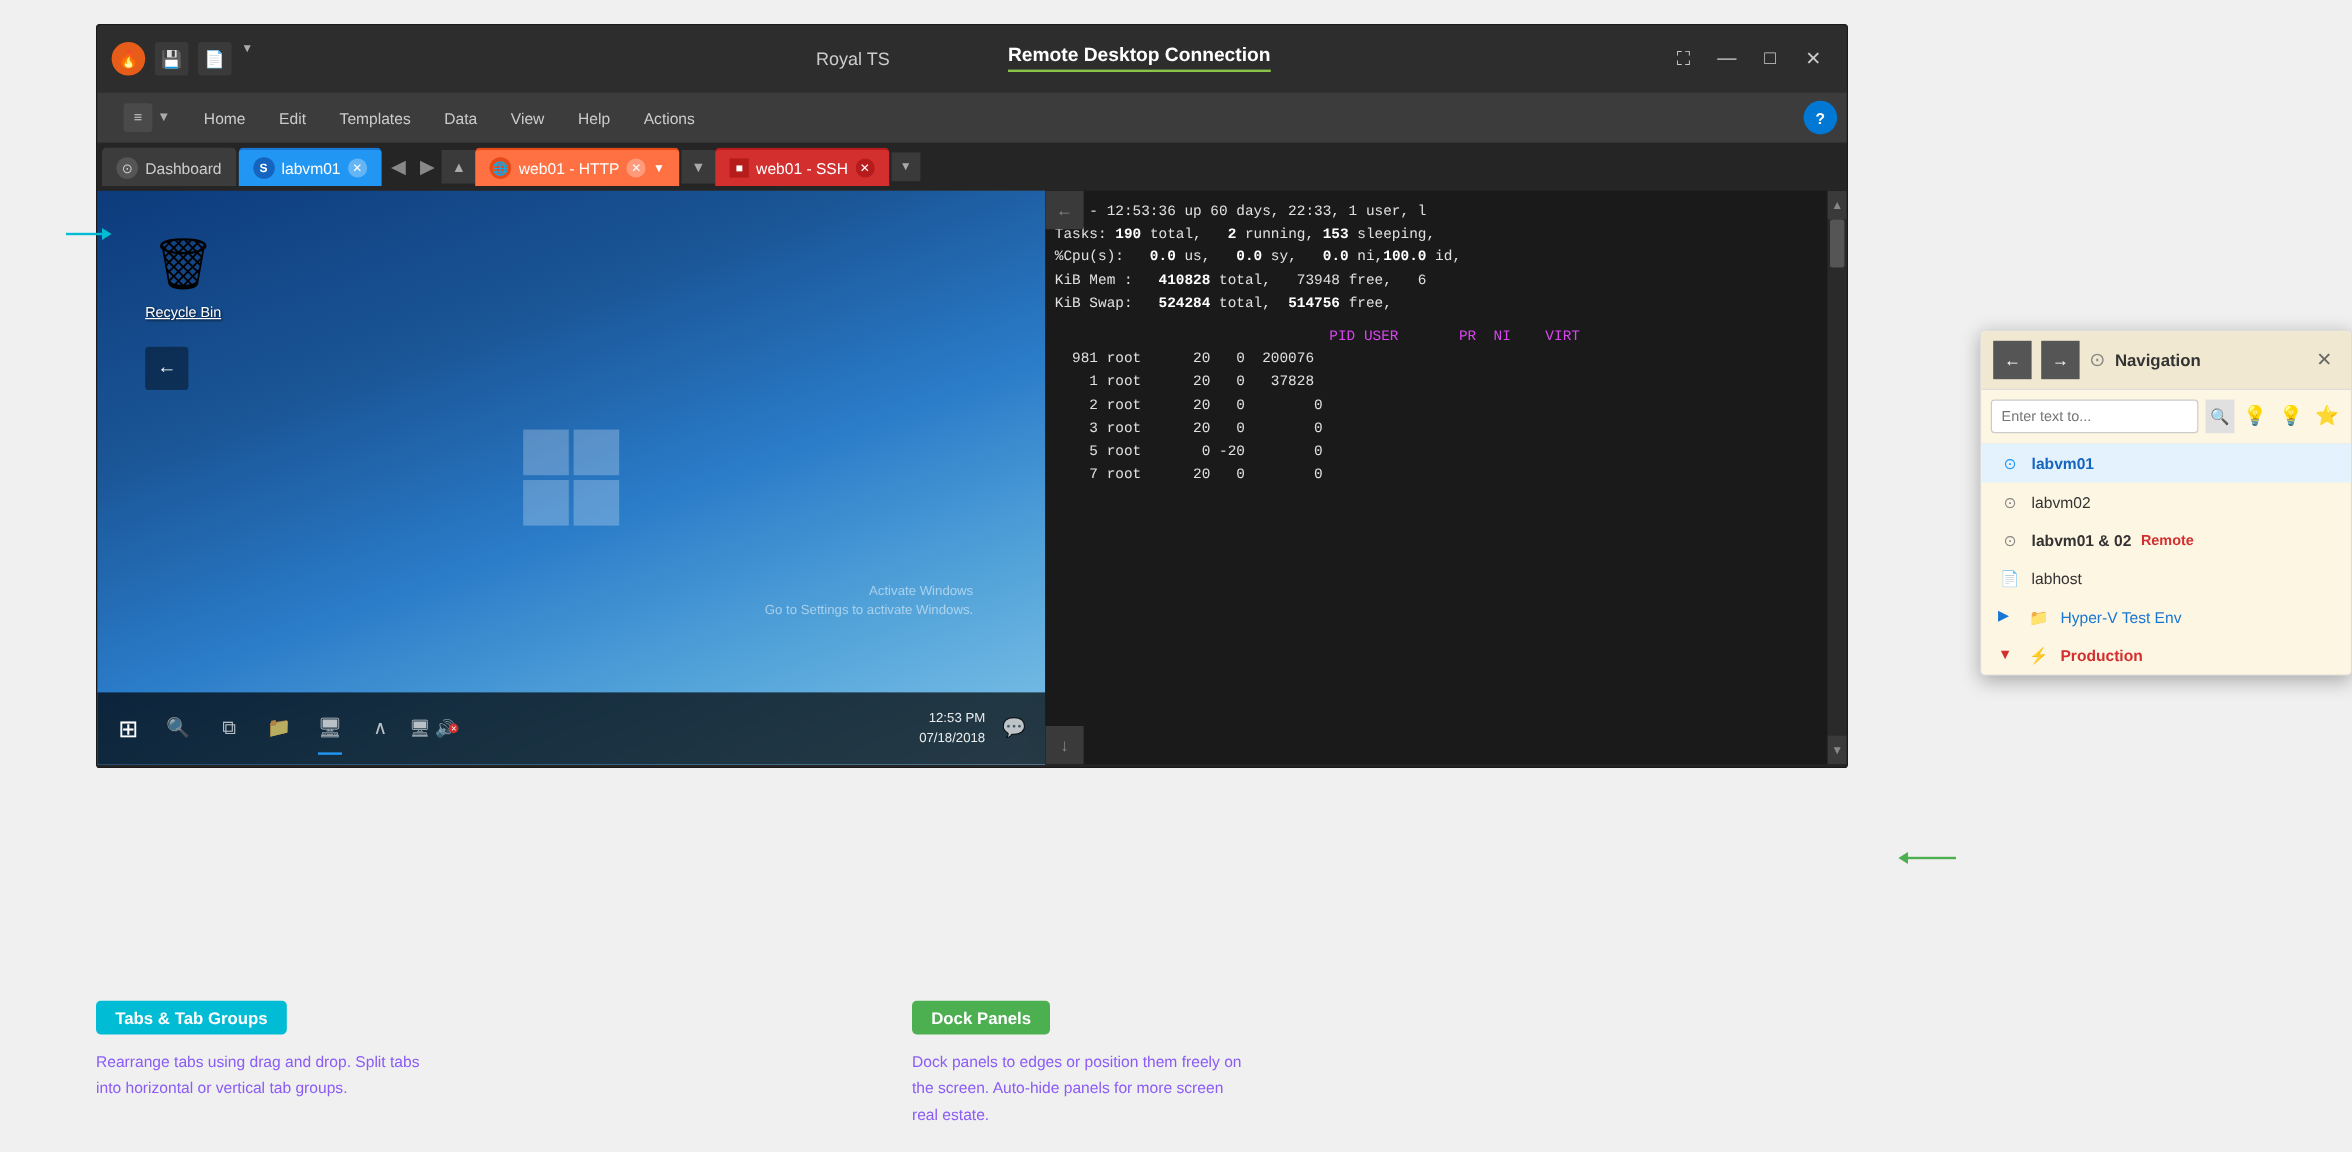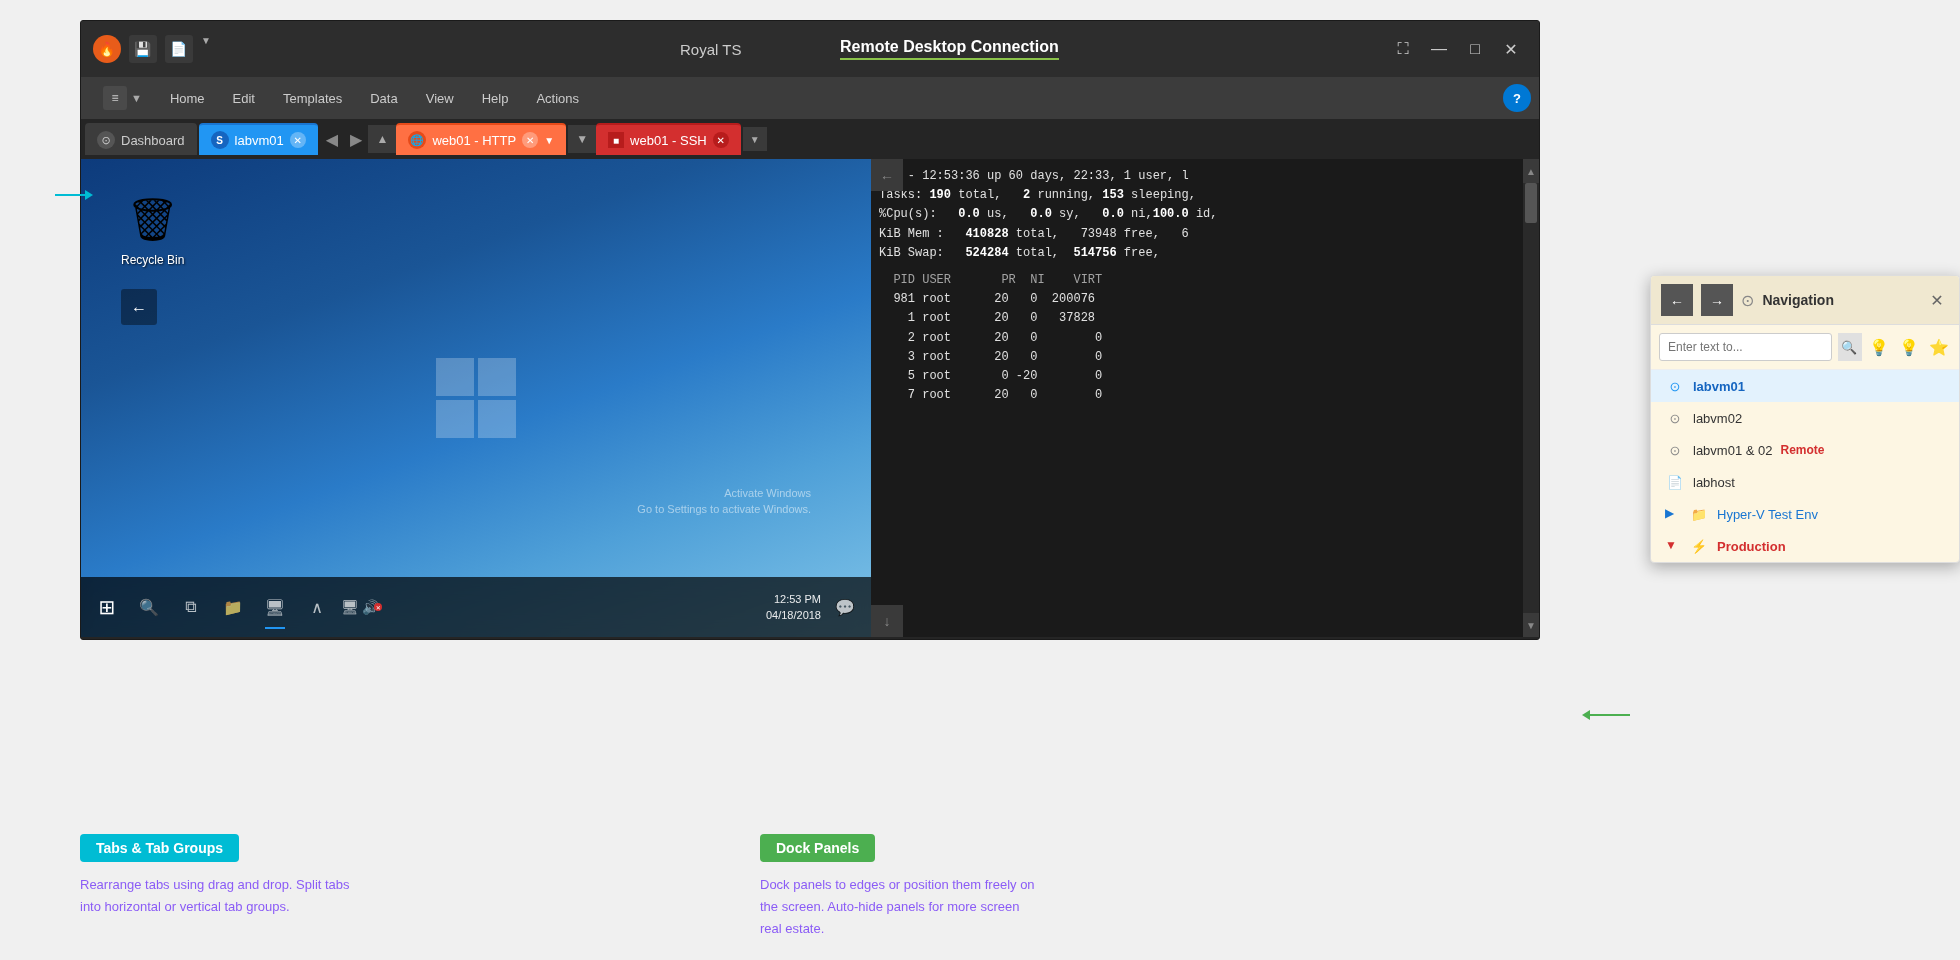--- a/index.html
+++ b/index.html
@@ -292,20 +292,21 @@
       display: flex;
       align-items: center;
       justify-content: center;
       font-size: 42px;
     }
     .recycle-label {
       color: white;
       font-size: 12px;
       text-shadow: 1px 1px 2px rgba(0,0,0,0.8);
       margin-top: 4px;
+      text-decoration: underline;
     }
     .back-btn {
       position: absolute;
       top: 130px;
       left: 40px;
       width: 36px;
       height: 36px;
       background: rgba(0,0,0,0.4);
       border: none;
       color: white;
@@ -578,21 +579,21 @@
       display: flex;
       align-items: center;
       justify-content: center;
       font-size: 13px;
     }
     .nav-item-label {
       font-size: 13px;
       color: #333;
     }
     .nav-item-label.active { color: #1565c0; font-weight: 600; }
-    .nav-item-label.error { color: #333; }
+    .nav-item-label.error { color: #333; font-weight: bold; }
     .nav-item-error {
       color: #d32f2f;
       font-size: 12px;
       font-weight: 600;
     }
     .nav-expand {
       width: 16px;
       height: 16px;
       color: #666;
       font-size: 12px;
@@ -779,21 +780,21 @@
         <div class="systray">
           <span>🖥</span>
           <span class="systray-vol">
             🔊
             <span class="systray-vol-x">✕</span>
           </span>
         </div>
         <div class="taskbar-separator"></div>
         <div class="taskbar-clock">
           <div>12:53 PM</div>
-          <div>04/18/2018</div>
+          <div>07/18/2018</div>
         </div>
         <div class="taskbar-notify">💬</div>
       </div>
     </div>
 
     <div class="ssh-panel">
 
       <div style="position:absolute;top:0;left:0;display:flex;gap:2px;z-index:10;">
         <button style="width:32px;height:32px;background:#3a3a3a;border:none;color:#888;font-size:14px;cursor:pointer;">←</button>
       </div>
@@ -811,21 +812,21 @@
         <div>
           %Cpu(s): &nbsp; <span class="term-bold">0.0</span> us, &nbsp; <span class="term-bold">0.0</span> sy, &nbsp; <span class="term-bold">0.0</span> ni,<span class="term-bold">100.0</span> id,
         </div>
         <div>
           KiB Mem : &nbsp; <span class="term-bold">410828</span> total, &nbsp; 73948 free, &nbsp; 6
         </div>
         <div>
           KiB Swap: &nbsp; <span class="term-bold">524284</span> total, &nbsp;<span class="term-bold">514756</span> free,
         </div>
         <div style="height:8px;"></div>
-        <div style="color:#a3a3a3;">
+        <div style="color:#d946ef;text-align:center;">
           &nbsp; PID USER &nbsp;&nbsp;&nbsp;&nbsp;&nbsp; PR &nbsp;NI &nbsp;&nbsp; VIRT
         </div>
         <div>&nbsp; 981 root &nbsp;&nbsp;&nbsp;&nbsp; 20 &nbsp; 0 &nbsp;200076</div>
         <div>&nbsp;&nbsp;&nbsp; 1 root &nbsp;&nbsp;&nbsp;&nbsp; 20 &nbsp; 0 &nbsp;&nbsp;37828</div>
         <div>&nbsp;&nbsp;&nbsp; 2 root &nbsp;&nbsp;&nbsp;&nbsp; 20 &nbsp; 0 &nbsp;&nbsp;&nbsp;&nbsp;&nbsp;&nbsp; 0</div>
         <div>&nbsp;&nbsp;&nbsp; 3 root &nbsp;&nbsp;&nbsp;&nbsp; 20 &nbsp; 0 &nbsp;&nbsp;&nbsp;&nbsp;&nbsp;&nbsp; 0</div>
         <div>&nbsp;&nbsp;&nbsp; 5 root &nbsp;&nbsp;&nbsp;&nbsp;&nbsp; 0 -20 &nbsp;&nbsp;&nbsp;&nbsp;&nbsp;&nbsp; 0</div>
         <div>&nbsp;&nbsp;&nbsp; 7 root &nbsp;&nbsp;&nbsp;&nbsp; 20 &nbsp; 0 &nbsp;&nbsp;&nbsp;&nbsp;&nbsp;&nbsp; 0</div>
       </div>
 

